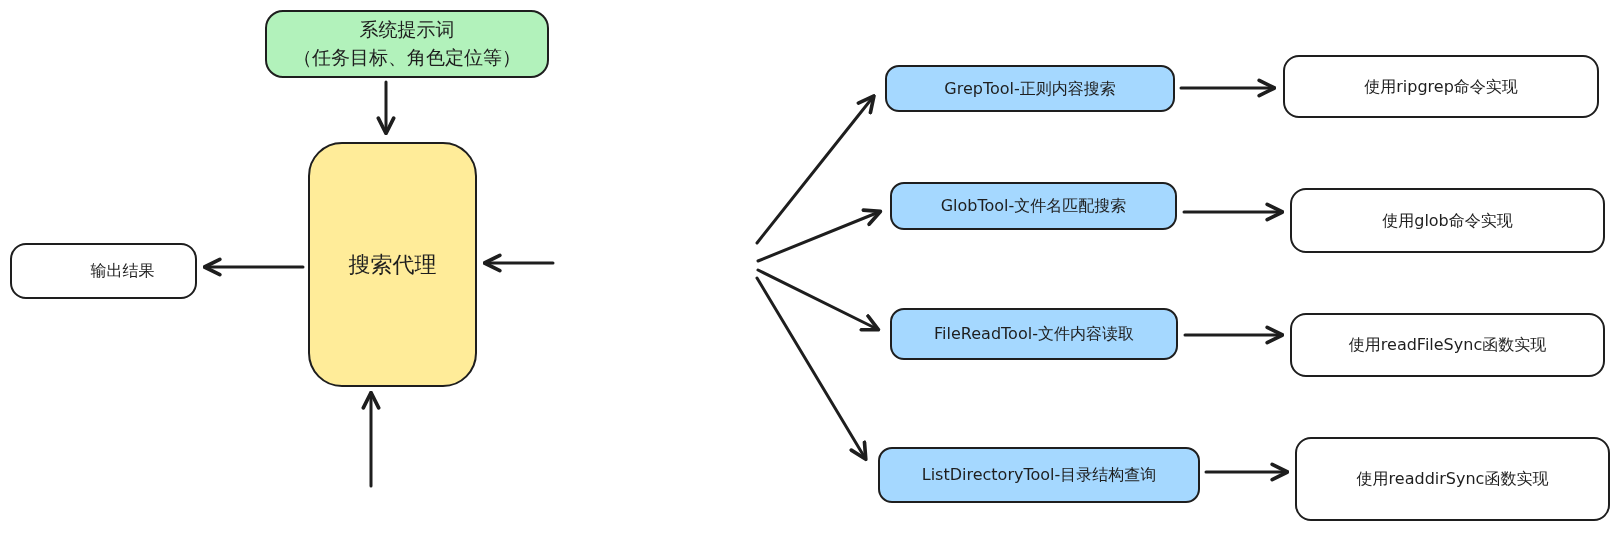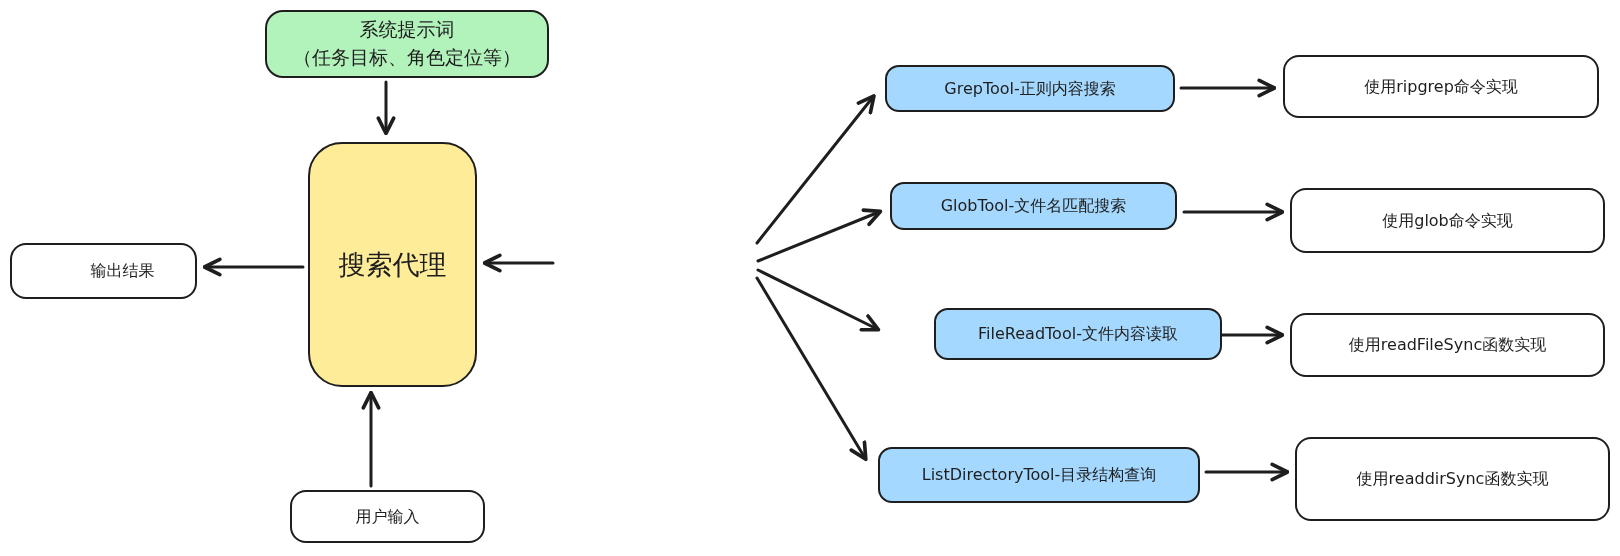--- a/index.html
+++ b/index.html
@@ -34,33 +34,33 @@
     flex-direction: column;
     align-items: center;
     justify-content: center;
     text-align: center;
     font-size: 16px;
     line-height: 1.45;
     color: #1e1e1e;
     white-space: nowrap;
   }
   .node.green  { background: #b2f2bb; border-radius: 18px; }
-  .node.yellow { background: #ffec99; border-radius: 34px; font-size: 27px; }
+  .node.yellow { background: #ffec99; border-radius: 34px; font-size: 22px; }
   .node.blue   { background: #a5d8ff; border-radius: 14px; }
 
   
   #n-system  { left: 265px; top: 10px;  width: 284px; height: 68px; font-size: 19px; }
   #n-agent   { left: 308px; top: 142px; width: 169px; height: 245px; }
   #n-output  { left: 10px;  top: 243px; width: 187px; height: 56px; padding-left: 38px; }
   #n-user    { left: 290px; top: 490px; width: 195px; height: 53px; }
   #n-tools   { left: 558px; top: 227px; width: 195px; height: 63px; }
 
   #n-tool0   { left: 885px; top: 65px;  width: 290px; height: 47px; }
   #n-tool1   { left: 890px; top: 182px; width: 287px; height: 48px; }
-  #n-tool2   { left: 934px; top: 308px; width: 288px; height: 52px; }
+  #n-tool2   { left: 890px; top: 308px; width: 288px; height: 52px; }
   #n-tool3   { left: 878px; top: 447px; width: 322px; height: 56px; }
 
   #n-impl0   { left: 1283px; top: 55px;  width: 316px; height: 63px; }
   #n-impl1   { left: 1290px; top: 188px; width: 315px; height: 65px; }
   #n-impl2   { left: 1290px; top: 313px; width: 315px; height: 64px; }
   #n-impl3   { left: 1295px; top: 437px; width: 315px; height: 84px; }
 </style>
 </head>
 <body>
 
@@ -94,23 +94,20 @@
   </div>
 
   <div class="node yellow" id="n-agent">
     <div>搜索代理</div>
   </div>
 
   <div class="node" id="n-output">
     <div>输出结果</div>
   </div>
 
-  <div class="node" id="n-user">
-    <div>用户输入</div>
-  </div>
 
 
   <div class="node blue" id="n-tool0">
     <div>GrepTool-正则内容搜索</div>
   </div>
   <div class="node blue" id="n-tool1">
     <div>GlobTool-文件名匹配搜索</div>
   </div>
   <div class="node blue" id="n-tool2">
     <div>FileReadTool-文件内容读取</div>

